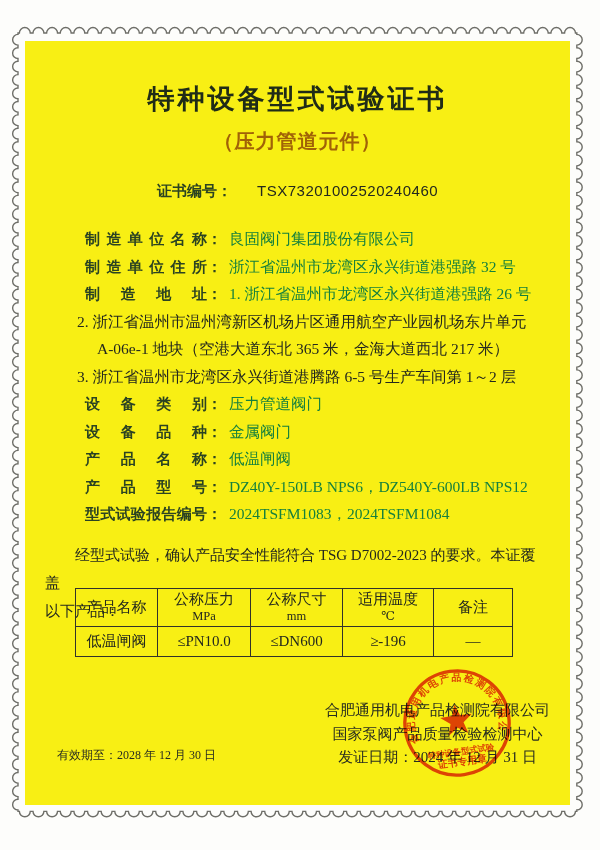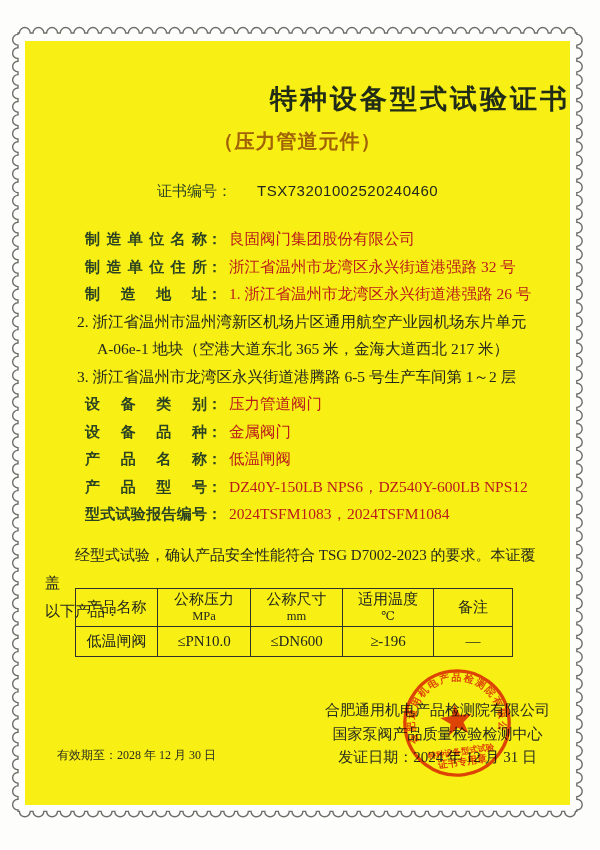--- a/index.html
+++ b/index.html
@@ -1,32 +1,32 @@
 <!DOCTYPE html>
 <html><head>
 <meta charset="utf-8">
 <style>
   html,body{margin:0;padding:0;}
   body{width:600px;height:850px;background:#ffffff;font-family:"Liberation Sans",sans-serif;}
   .page{position:relative;width:600px;height:850px;background:#fdfdfb;overflow:hidden;}
   .border-svg{position:absolute;left:0;top:0;width:600px;height:850px;}
   .cert{position:absolute;left:25px;top:41px;width:545px;height:764px;background:#f8ef14;}
-  .title{position:absolute;top:40px;left:0;right:0;text-align:right;font-size:27px;font-weight:bold;
+  .title{position:absolute;top:40px;left:0;right:0;text-align:center;font-size:27px;font-weight:bold;
          letter-spacing:3px;color:#202c17;font-family:Liberation Sans, sans-serif;}
   .subtitle{position:absolute;top:87px;left:0;right:0;text-align:center;font-size:20px;font-weight:bold;
          letter-spacing:1px;color:#a16207;}
   .certno{position:absolute;top:141px;left:0;right:0;text-align:center;font-size:15px;color:#23281e;}
-  .certno .lbl{font-weight:normal;color:#2b4322;margin-right:21px;text-align:right;}
+  .certno .lbl{font-weight:bold;color:#2b4322;margin-right:21px;text-align:right;}
   .certno .num{font-family:"Liberation Sans",sans-serif;letter-spacing:.5px;}
   .fields{position:absolute;top:184px;left:60px;right:16px;}
   .fline{line-height:27.5px;white-space:nowrap;}
   .flabel{display:inline-block;width:122px;vertical-align:bottom;font-weight:bold;font-size:15px;color:#2b4322;
           text-align:justify;text-align-last:justify;font-family:"Liberation Sans",sans-serif;}
   .fcolon{font-weight:bold;font-size:15px;color:#2b4322;margin-right:7px;}
-  .fvalue{font-size:15.5px;color:#b91c1c;font-family:"Liberation Serif","DejaVu Serif",serif;}
+  .fvalue{font-size:15.5px;color:#15803d;font-family:"Liberation Serif","DejaVu Serif",serif;}
   .addr{margin-left:-8px;font-size:15.5px;color:#23281e;line-height:27.5px;
         font-family:"Liberation Serif","DejaVu Serif",serif;white-space:nowrap;}
   .addr.sub{margin-left:12px;}
   .statement{position:absolute;top:500px;left:20px;right:26px;font-size:15px;line-height:28px;color:#23281e;
         font-family:"Liberation Serif","DejaVu Serif",serif;}
   .statement .ind{text-indent:2em;}
   .ptable{position:absolute;top:547px;left:50px;border-collapse:collapse;table-layout:fixed;
         font-family:"Liberation Serif","DejaVu Serif",serif;color:#23281e;}
   .ptable th,.ptable td{border:1.3px solid #32322a;font-weight:normal;text-align:center;padding:0;}
   .ptable th{height:37px;font-size:15px;line-height:17px;}

